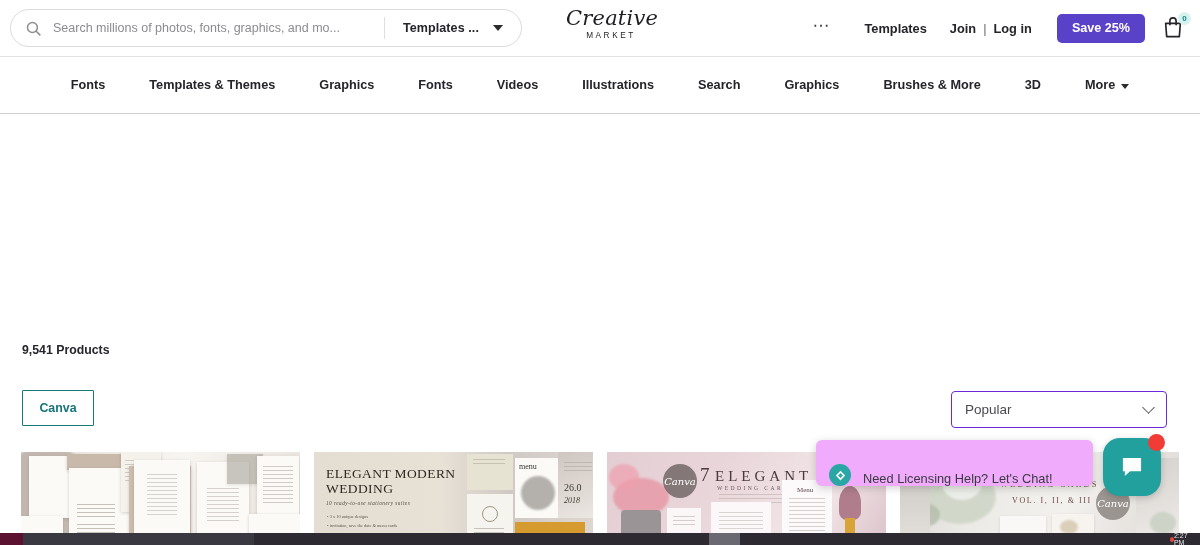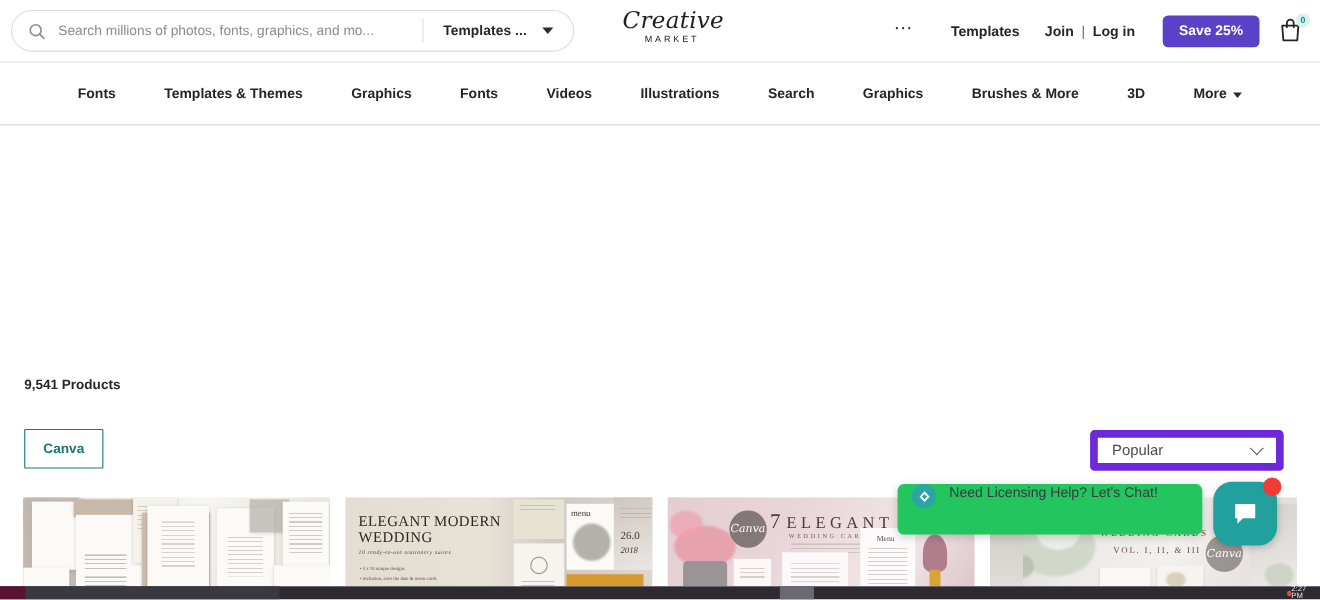--- a/index.html
+++ b/index.html
@@ -176,22 +176,22 @@
     color: #177478;
     font-size: 12.4px;
     font-weight: bold;
     font-family: "Liberation Sans", sans-serif;
     cursor: pointer;
     border-radius: 1px;
   }
   .sort-select {
     position: absolute;
     right: 33px; top: 391px;
-    width: 176px; height: 37px;
-    border: 7px solid #6d28d9;
+    width: 216px; height: 37px;
+    border: 1px solid #6d28d9;
     border-radius: 4px;
     background: #fff;
     display: flex; align-items: center;
     padding: 0 13px;
     cursor: pointer;
   }
   .sort-label { font-size: 13.5px; color: #4a4a52; flex: 1; }
   .sort-chev {
     width: 9px; height: 9px;
     border-right: 1.6px solid #5c5c64;
@@ -249,24 +249,24 @@
     color:#fff;
     font-family:"DejaVu Serif", serif; font-style:italic;
     display:flex; align-items:center; justify-content:center;
   }
 
   
   .chat-msg {
     position: absolute;
     left: 816px; top: 440px;
     width: 277px; height: 46px;
-    background: #22c55e;
+    background: #f0abfc;
     border-radius: 6px;
     box-shadow: 0 2px 9px rgba(0,0,0,.18);
-    display: flex; align-items: flex-start;
+    display: flex; align-items: flex-end;
     padding: 0 13px;
     cursor: pointer;
     z-index: 30;
   }
   .chat-msg-icon {
     width: 22px; height: 22px; border-radius: 50%;
     background: #2aa7a4;
     display: flex; align-items: center; justify-content: center;
     flex: none;
   }

